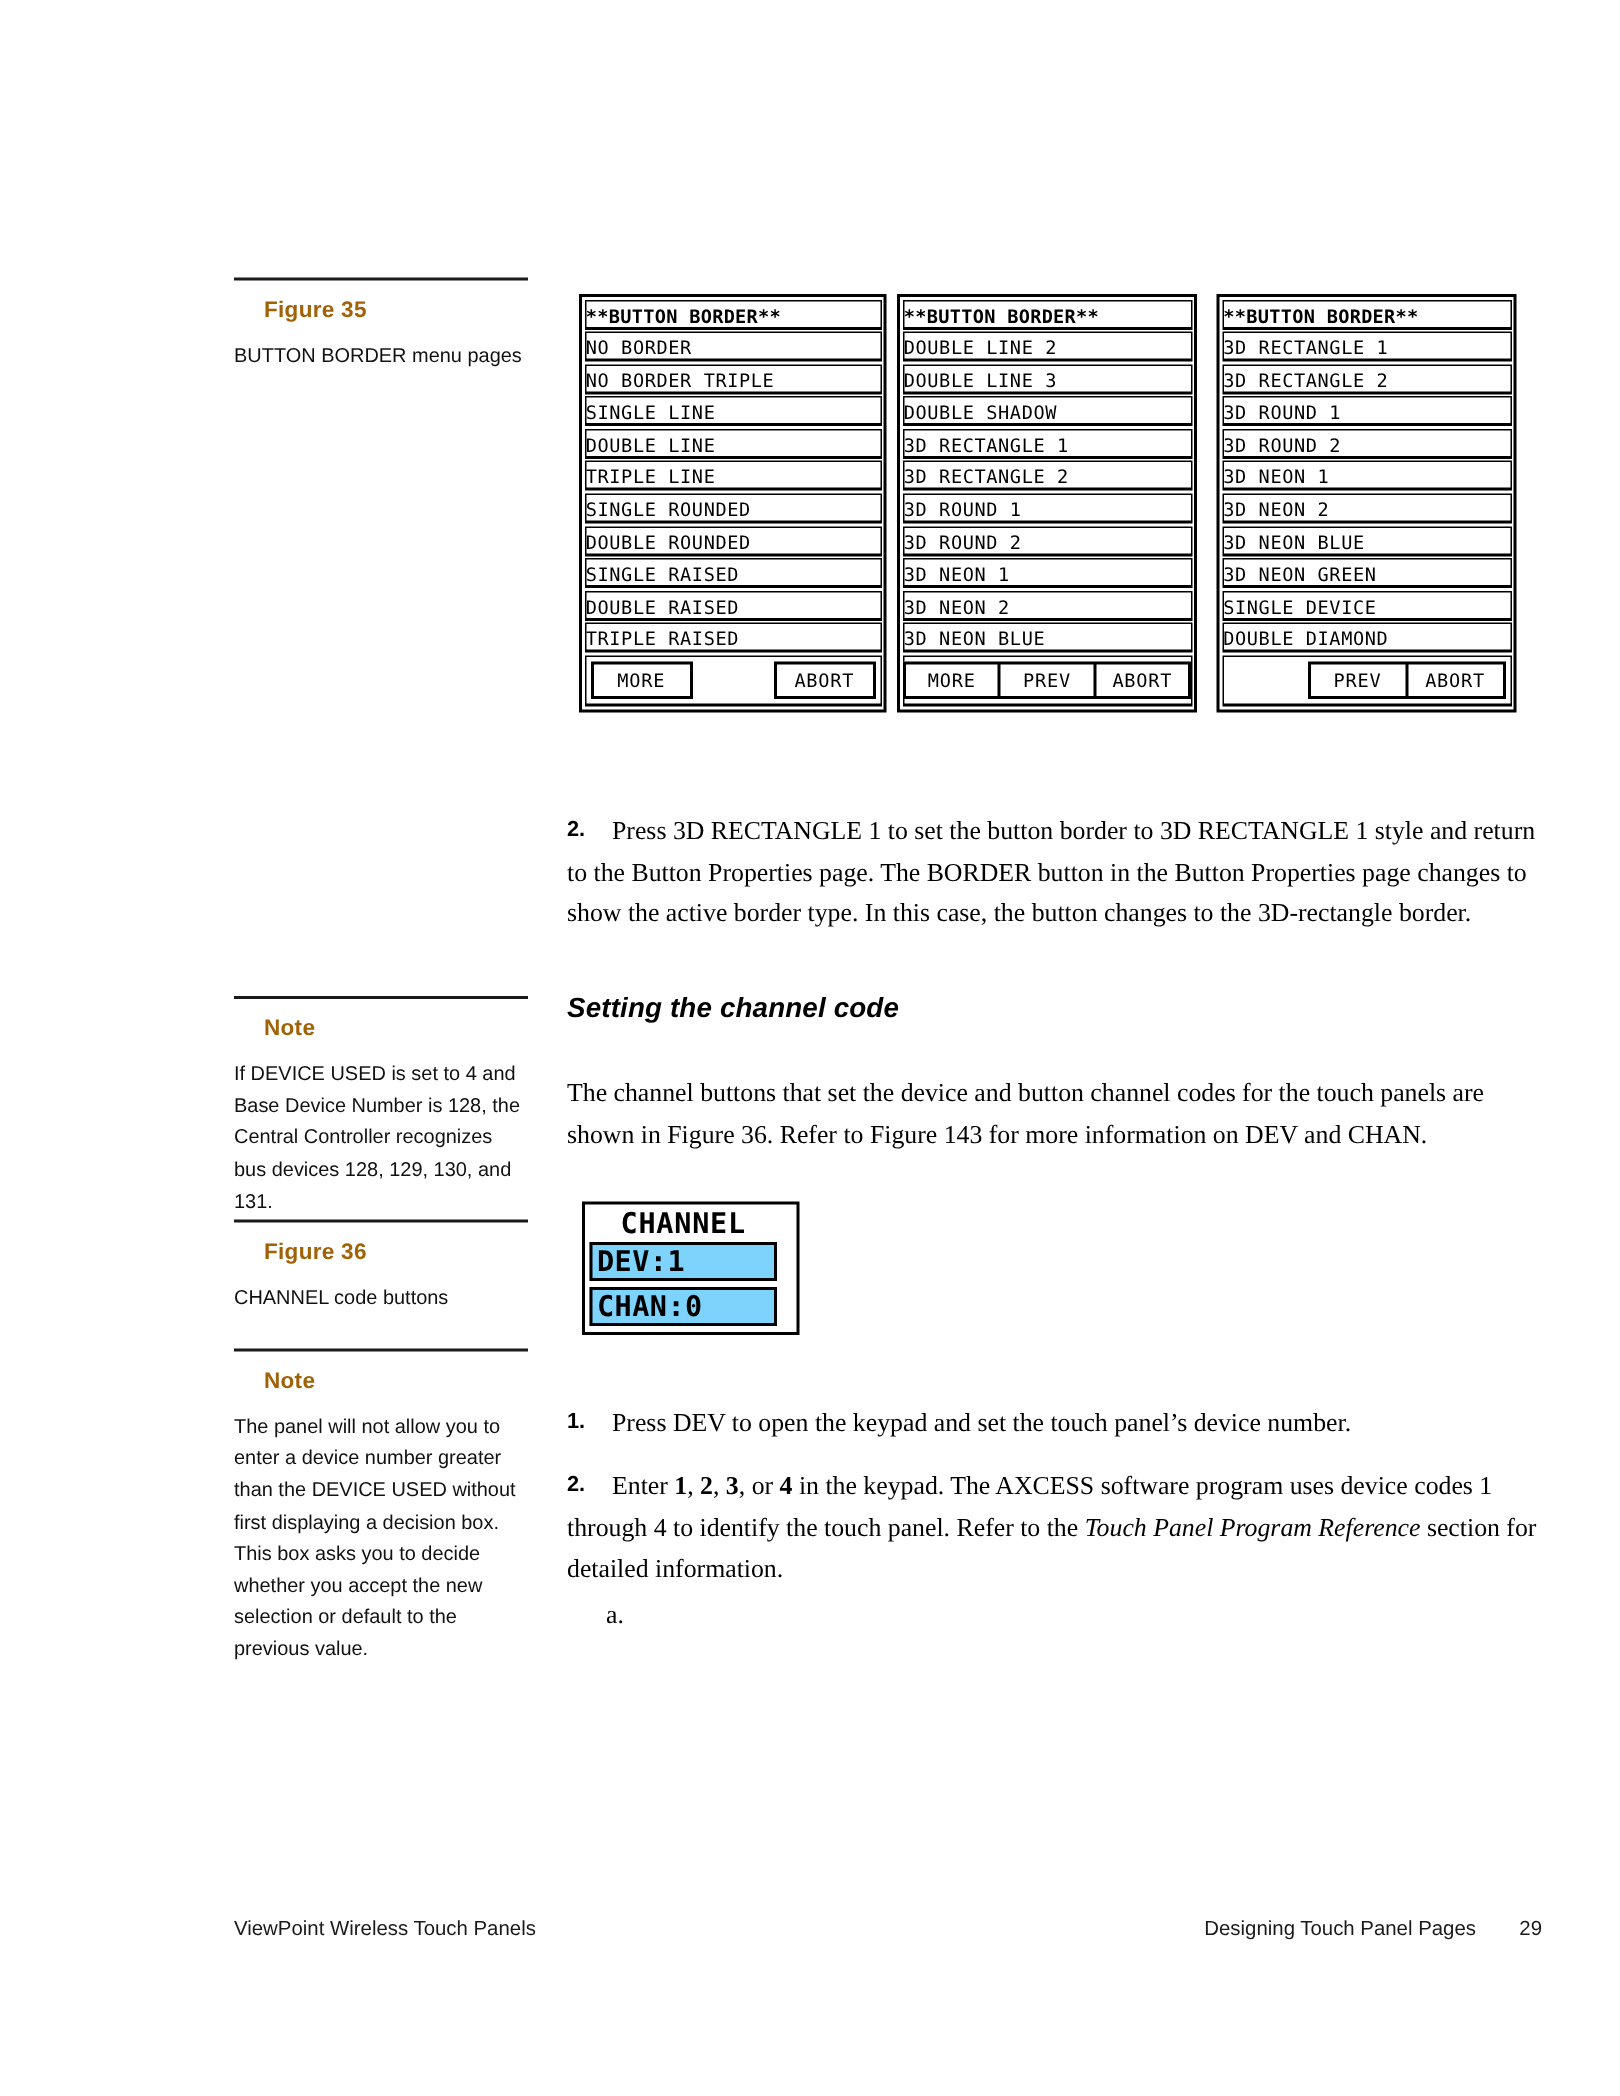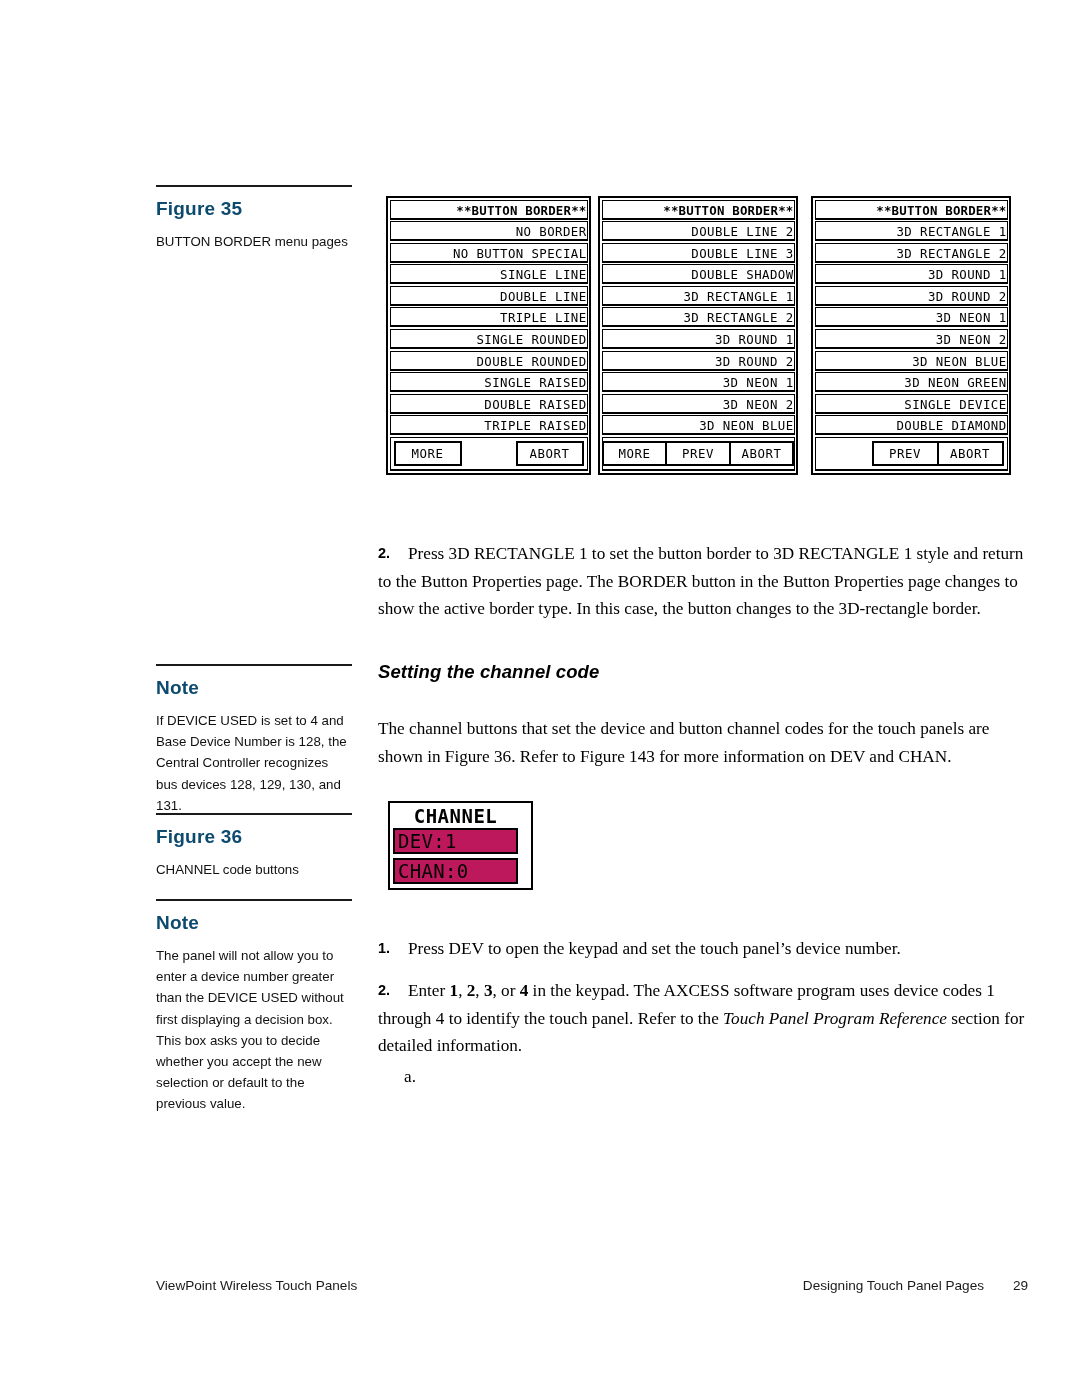--- a/index.html
+++ b/index.html
@@ -26,25 +26,26 @@
   .rule {
     border-top: 2.2px solid #1a1a1a;
     width: 196px;
     height: 0;
     font-size: 0;
     line-height: 0;
   }
   .margin-head {
     font-family: "Liberation Sans", sans-serif;
     font-weight: bold;
-    font-size: 19px;
+    font-size: 15px;
     letter-spacing: 0.2px;
     margin-top: 11px;
     margin-bottom: 0;
-    color: #0c4a6e;
+    color: #a16207;
+    margin-left: 20px;
   }
   .margin-body {
     font-family: "Liberation Sans", sans-serif;
     font-size: 13.3px;
     line-height: 21.2px;
     margin-top: 11px;
     color: #111;
   }
 
   
@@ -64,21 +65,21 @@
   }
   .panel.p1 { left: 0px;   width: 205px; }
   .panel.p2 { left: 212px; width: 200px; }
   .panel.p3 { left: 425px; width: 200px; }
 
   .mrow {
     border: 1.6px solid #000;
     border-bottom-width: 2.2px;
     height: 20px;
     line-height: 20px;
-    text-align: right;
+    text-align: left;
     font-size: 12.4px;
     letter-spacing: 0.4px;
     margin-bottom: 1.6px;
     box-sizing: border-box;
     white-space: nowrap;
     overflow: hidden;
   }
   .mrow.title { font-weight: bold; letter-spacing: 0.2px; }
   .mrow:last-child { margin-bottom: 0; }
 
@@ -136,25 +137,25 @@
     letter-spacing: 0.5px;
     line-height: 23px;
     height: 23px;
   }
   .ch-box {
     border: 2.6px solid #000;
     box-sizing: border-box;
     height: 26px;
     line-height: 22px;
     font-size: 19px;
-    font-weight: normal;
+    font-weight: bold;
     letter-spacing: 0.3px;
     padding-left: 3px;
     margin-bottom: 4px;
-    background: #be185d;
+    background: #7dd3fc;
   }
   .ch-box:last-child { margin-bottom: 0; }
 
   .num-item {
     position: absolute;
     display: block;
     width: 650px;
   }
   .num-item .num {
     position: absolute;
@@ -239,21 +240,21 @@
     <div class="margin-body">The panel will not allow you to enter a device number greater than the DEVICE USED without first displaying a decision box. This box asks you to decide whether you accept the new selection or default to the previous value.</div>
   </div>
 
 </div>
 
 <div class="panels">
 
   <div class="panel p1">
     <div class="mrow title">**BUTTON BORDER**</div>
     <div class="mrow">NO BORDER</div>
-    <div class="mrow">NO BUTTON SPECIAL</div>
+    <div class="mrow">NO BORDER TRIPLE</div>
     <div class="mrow">SINGLE LINE</div>
     <div class="mrow">DOUBLE LINE</div>
     <div class="mrow">TRIPLE LINE</div>
     <div class="mrow">SINGLE ROUNDED</div>
     <div class="mrow">DOUBLE ROUNDED</div>
     <div class="mrow">SINGLE RAISED</div>
     <div class="mrow">DOUBLE RAISED</div>
     <div class="mrow">TRIPLE RAISED</div>
     <div class="btnrow spread pad">
       <div class="pbtn w68">MORE</div>

